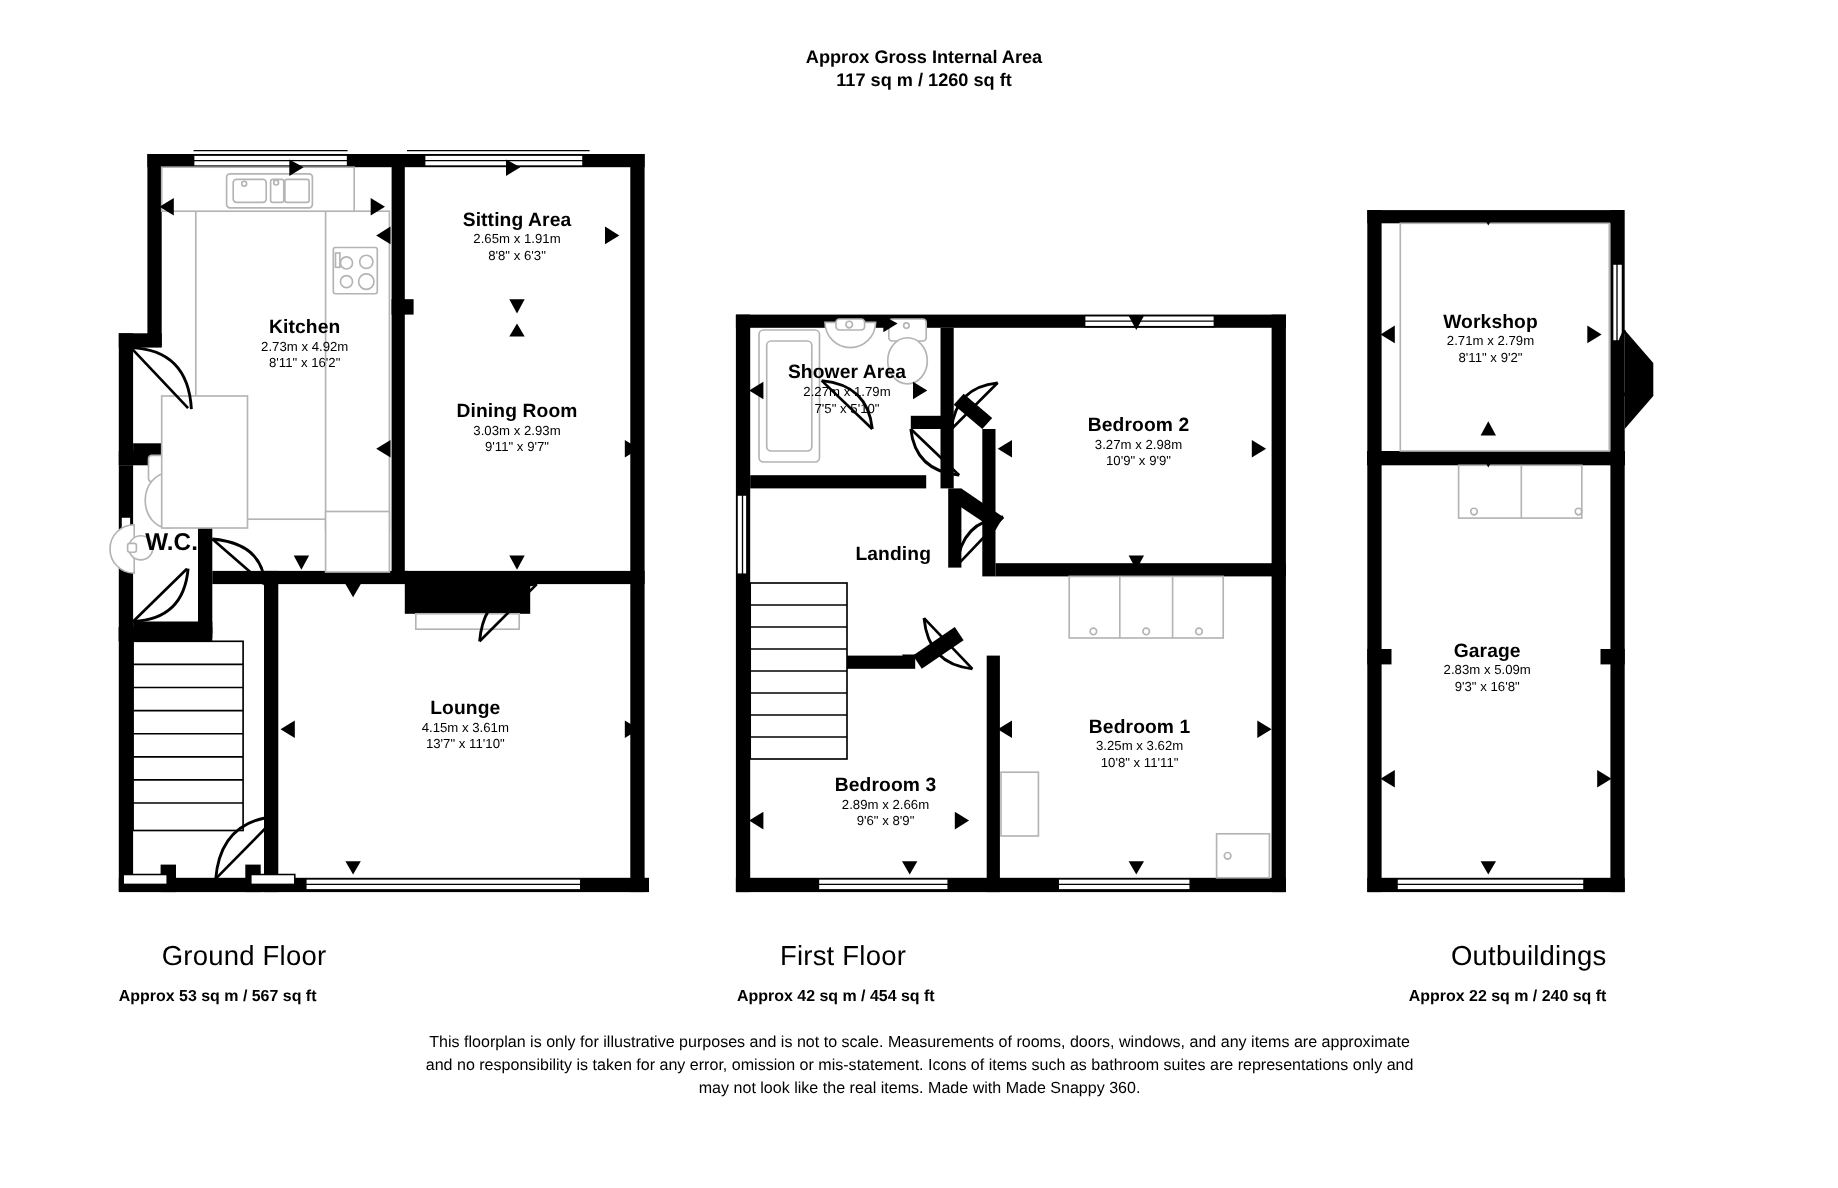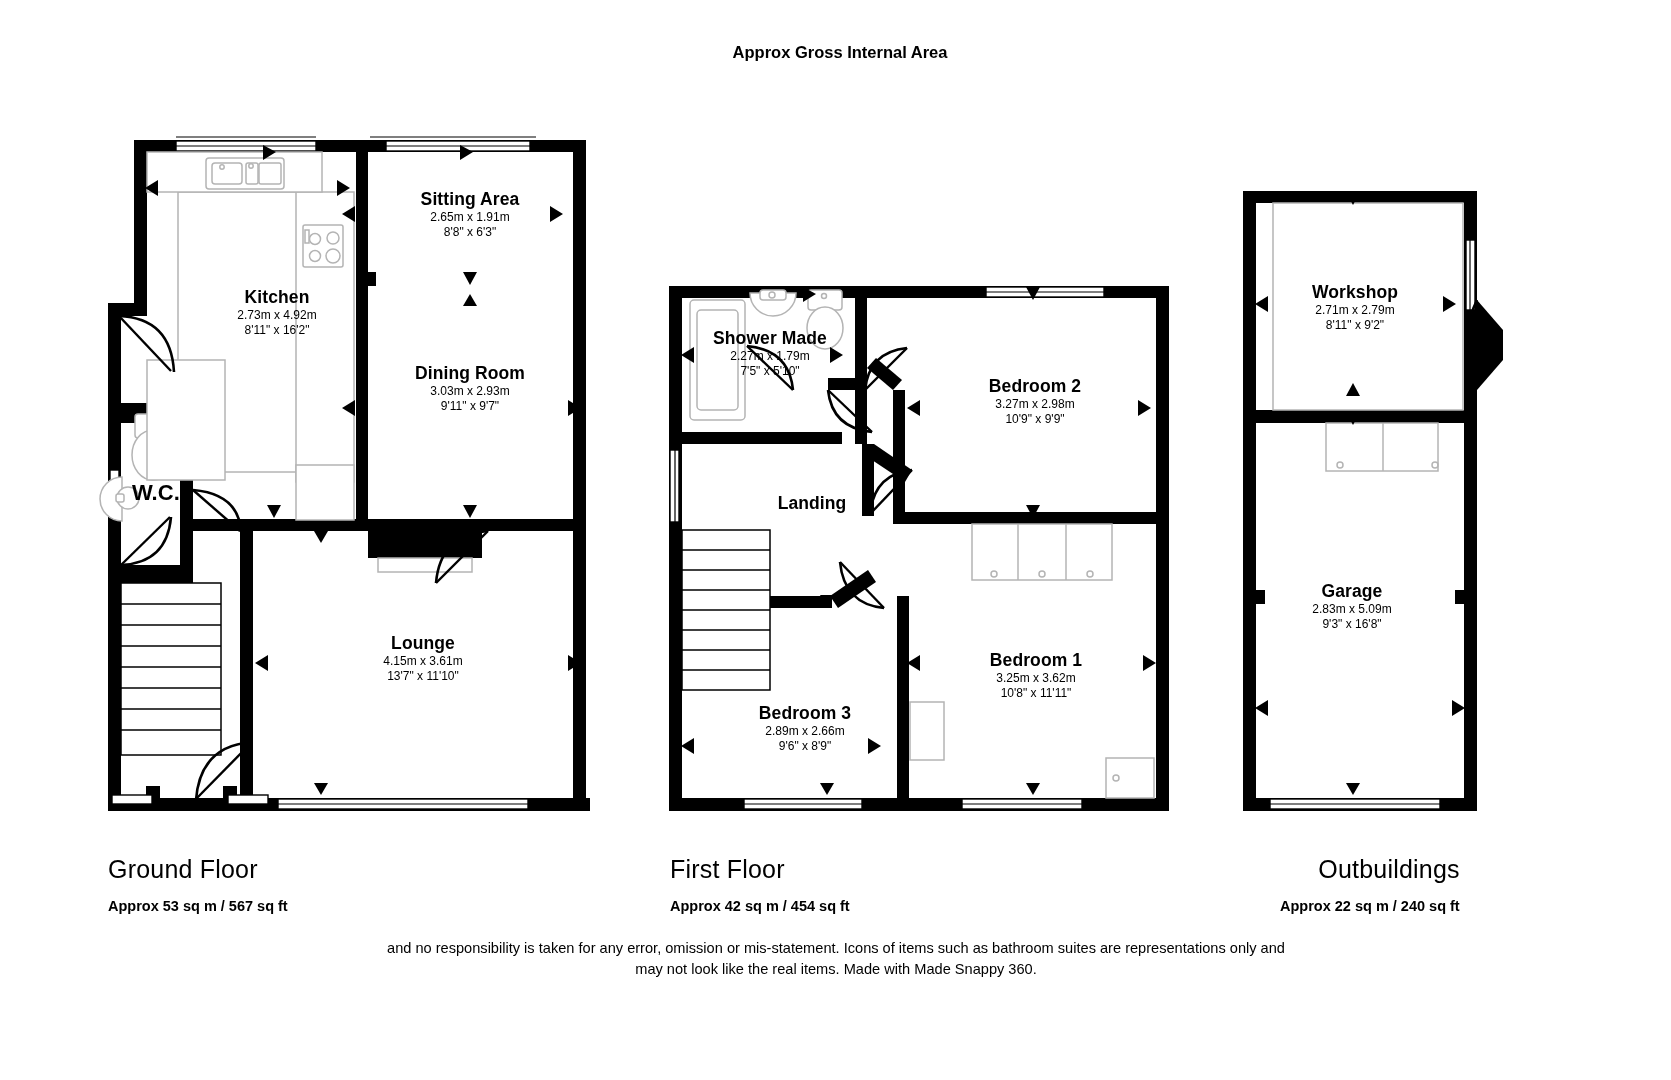--- a/index.html
+++ b/index.html
@@ -57,20 +57,21 @@
   .roomlabel.wc .nm { font-size: 22px; }
 
   .floorcap {
     position: absolute;
     white-space: nowrap;
   }
   .floorcap .ttl {
     font-size: 25px;
     font-weight: normal;
     letter-spacing: 0.2px;
+    margin-left: 39px;
   }
   .floorcap .sub {
     font-size: 14.5px;
     font-weight: bold;
     margin-top: 14px;
   }
 
   .disclaimer {
     position: absolute;
     left: 336px;
@@ -400,20 +401,21 @@
           <polygon points="1268,700 1255,708 1268,716"></polygon>
           <polygon points="1452,700 1465,708 1452,716"></polygon>
           <polygon points="1346,783 1360,783 1353,795"></polygon>
         </g>
       </g>
     </g>
   </svg>
 
   <div class="hdr">
     <div>Approx Gross Internal Area</div>
+    <div>117 sq m / 1260 sq ft</div>
   </div>
 
   <div class="roomlabel" style="left:243px; top:286px;margin-left:34px;">
     <div class="nm">Kitchen</div>
     <div class="d1">2.73m x 4.92m</div>
     <div class="d2">8'11" x 16'2"</div>
   </div>
 
   <div class="roomlabel" style="left:470px; top:188px;">
     <div class="nm">Sitting Area</div>
@@ -431,21 +433,21 @@
     <div class="nm">Lounge</div>
     <div class="d1">4.15m x 3.61m</div>
     <div class="d2">13'7" x 11'10"</div>
   </div>
 
   <div class="roomlabel wc" style="left:156px; top:479px;">
     <div class="nm">W.C.</div>
   </div>
 
   <div class="roomlabel" style="left:770px; top:327px;">
-    <div class="nm">Shower Made</div>
+    <div class="nm">Shower Area</div>
     <div class="d1">2.27m x 1.79m</div>
     <div class="d2">7'5" x 5'10"</div>
   </div>
 
   <div class="roomlabel" style="left:1035px; top:375px;">
     <div class="nm">Bedroom 2</div>
     <div class="d1">3.27m x 2.98m</div>
     <div class="d2">10'9" x 9'9"</div>
   </div>
 
@@ -486,17 +488,18 @@
     <div class="ttl">First Floor</div>
     <div class="sub">Approx 42 sq m / 454 sq ft</div>
   </div>
 
   <div class="floorcap" style="left:1280px; top:855px;text-align:right;">
     <div class="ttl">Outbuildings</div>
     <div class="sub">Approx 22 sq m / 240 sq ft</div>
   </div>
 
   <div class="disclaimer">
+    <div>This floorplan is only for illustrative purposes and is not to scale. Measurements of rooms, doors, windows, and any items are approximate</div>
     <div>and no responsibility is taken for any error, omission or mis-statement. Icons of items such as bathroom suites are representations only and</div>
     <div>may not look like the real items. Made with Made Snappy 360.</div>
   </div>
 
 </div>
 
 </body></html>

